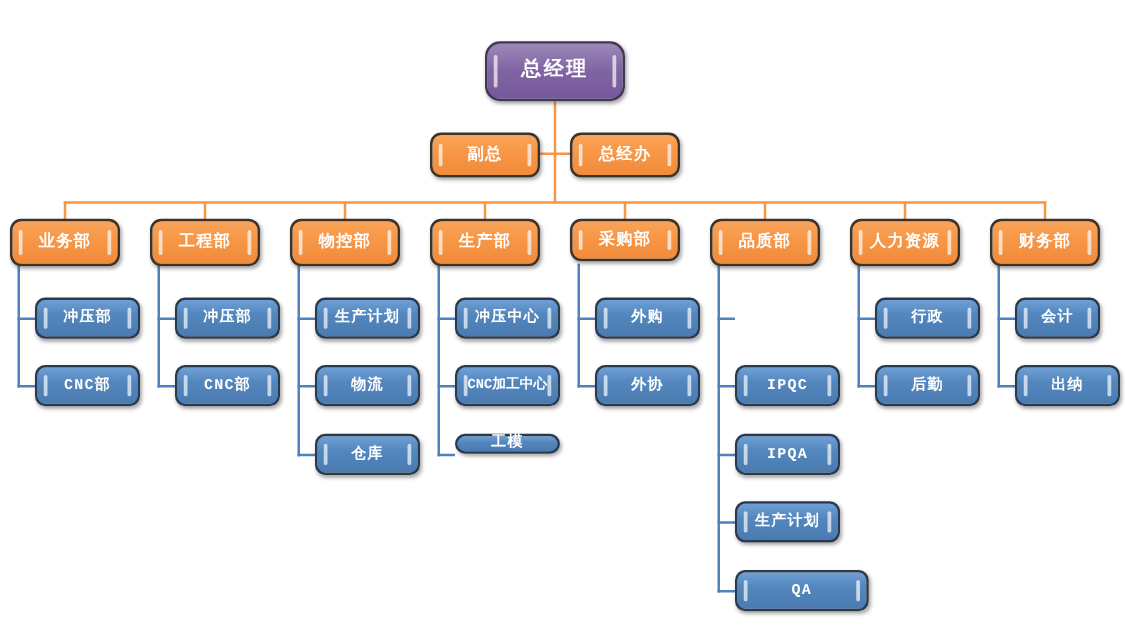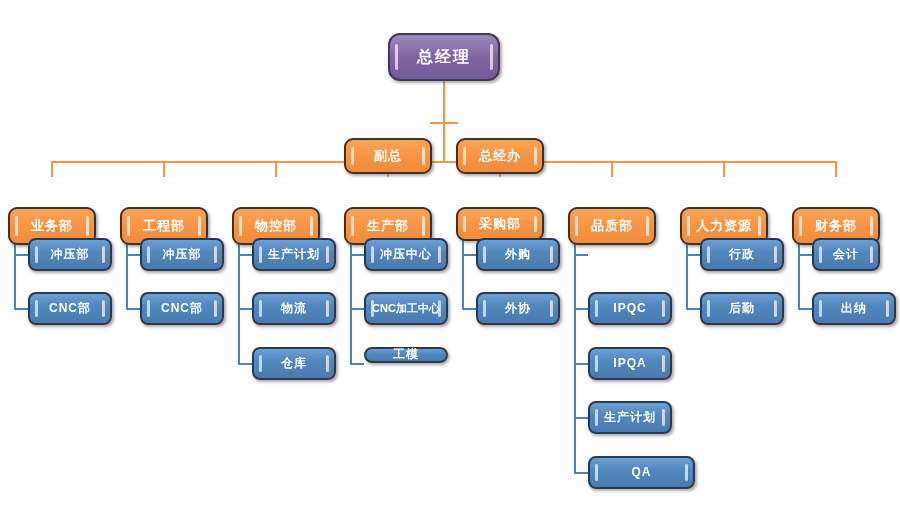--- a/index.html
+++ b/index.html
@@ -1,39 +1,39 @@
 <!DOCTYPE html>
 <html><head>
 <meta charset="utf-8">
 <style>
   html,body{margin:0;padding:0;background:#fff;}
   #canvas{
     position:relative;width:900px;height:515px;background:#ffffff;overflow:hidden;
-    font-family:Liberation Sans, sans-serif;
+    font-family:Liberation Mono, monospace;
   }
   .box{
     position:absolute;box-sizing:border-box;display:flex;align-items:center;justify-content:center;
     color:#fff;font-weight:bold;text-align:center;border-radius:9px;
     box-shadow:1.5px 2px 3px rgba(70,70,70,.45);
   }
   
   .box::before,.box::after{
     content:"";position:absolute;top:7px;bottom:7px;width:3px;border-radius:2px;
     background:rgba(255,255,255,.68);
   }
   .box::before{left:5px;}
   .box::after{right:5px;}
   .root{
     background:linear-gradient(180deg,#9c88b9 0%,#8064a2 50%,#75599a 100%);
     border:2px solid #413854;border-radius:12px;font-size:16px;letter-spacing:2px;
   }
   .root::before,.root::after{top:9px;bottom:9px;}
   .dept{
     background:linear-gradient(180deg,#f9a459 0%,#f79646 45%,#f08b3a 100%);
-    border:2px solid #3c3228;font-size:13px;letter-spacing:1px;margin-top:32px;
+    border:2px solid #3c3228;font-size:13px;letter-spacing:1px;
   }
   .sub{
     background:linear-gradient(180deg,#6f9fd5 0%,#5287be 40%,#4a7ab0 100%);
     border:2px solid #2a3a4d;font-size:12px;letter-spacing:1px;border-radius:8px;
   }
   .sub::before,.sub::after{top:6px;bottom:6px;width:3px;}
   .sub.small{font-size:11px;letter-spacing:0;}
   .lbl{position:relative;z-index:2;padding:0 8px;line-height:1.1;}
   .conn{position:absolute;}
 </style>

